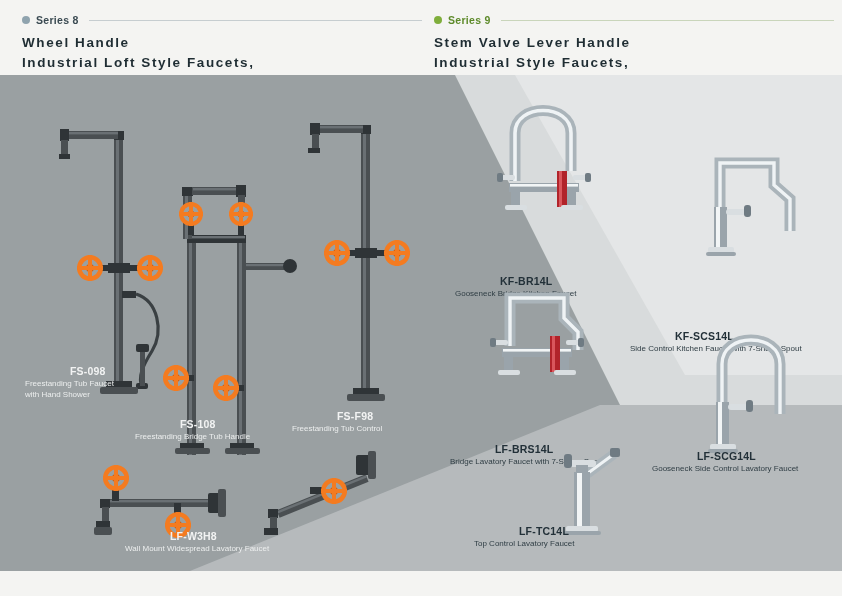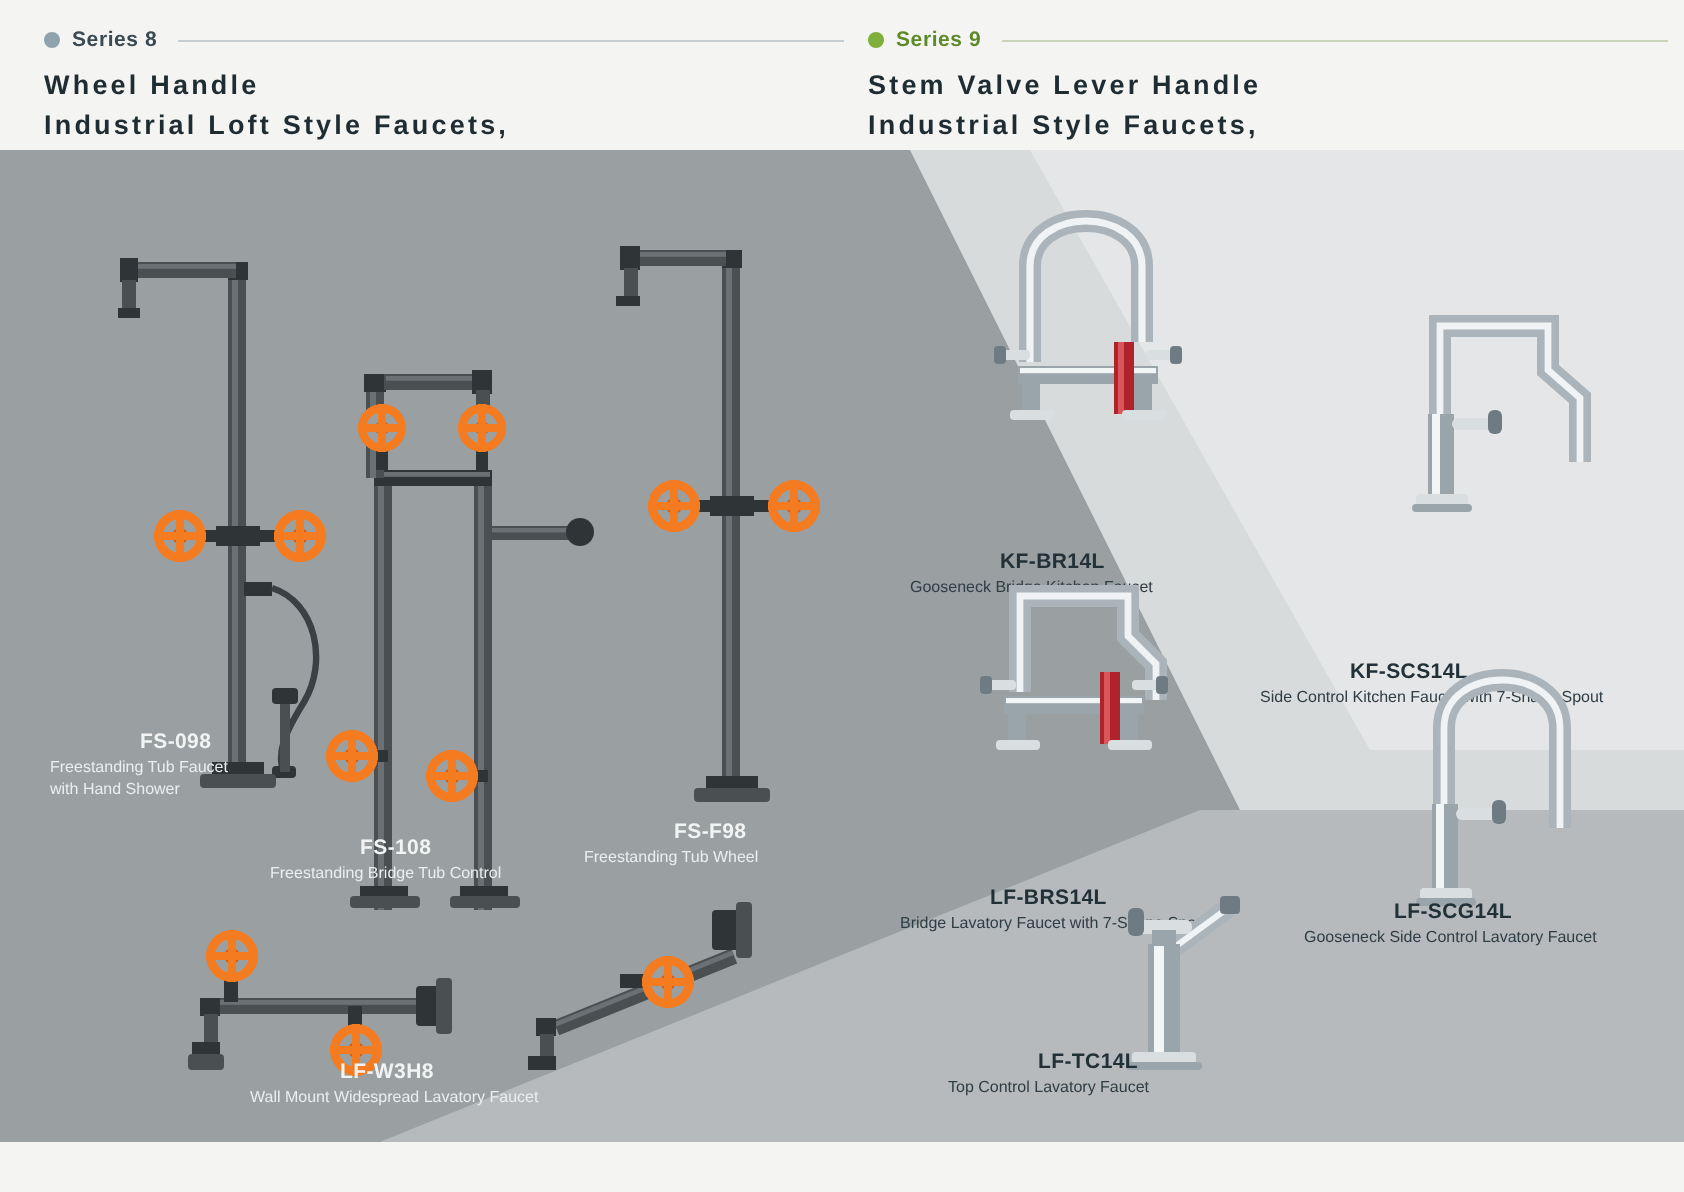--- a/index.html
+++ b/index.html
@@ -250,21 +250,21 @@
         </g>
 
         <rect x="20" y="308" width="24" height="6" class="dark-metal-2"></rect>
         <rect x="15" y="313" width="35" height="6" rx="2" class="dark-metal-1"></rect>
         <rect x="70" y="308" width="24" height="6" class="dark-metal-2"></rect>
         <rect x="65" y="313" width="35" height="6" rx="2" class="dark-metal-1"></rect>
       </svg>
     </div>
     <div class="cap on-dark" style="left:135px; top:343px;">
       <div class="code">FS-108</div>
-      <div class="desc">Freestanding Bridge Tub Control</div>
+      <div class="desc">Freestanding Bridge Tub Handle</div>
     </div>
 
     <div class="prod" style="left:295px; top:25px;">
       <svg width="130" height="310" viewBox="0 0 130 310">
         <rect x="66" y="30" width="9" height="262" class="dark-metal-1"></rect>
         <rect x="68" y="30" width="3" height="262" class="dark-metal-3"></rect>
         <rect x="66" y="25" width="10" height="9" class="dark-metal-2"></rect>
         <rect x="18" y="25" width="50" height="8" class="dark-metal-1"></rect>
         <rect x="19" y="26" width="49" height="2.4" class="dark-metal-3"></rect>
         <rect x="15" y="23" width="10" height="12" class="dark-metal-2"></rect>
@@ -286,21 +286,21 @@
           <circle cx="102" cy="153" r="4" class="orange-2"></circle>
           <rect x="89" y="151" width="26" height="4" class="orange-1"></rect>
           <rect x="100" y="140" width="4" height="26" class="orange-1"></rect>
         </g>
         <rect x="58" y="288" width="26" height="6" class="dark-metal-2"></rect>
         <rect x="52" y="294" width="38" height="7" rx="2" class="dark-metal-1"></rect>
       </svg>
     </div>
     <div class="cap on-dark" style="left:292px; top:298px;margin-top:37px;">
       <div class="code">FS-F98</div>
-      <div class="desc">Freestanding Tub Wheel</div>
+      <div class="desc">Freestanding Tub Control</div>
     </div>
 
     <div class="prod" style="left:82px; top:380px;">
       <svg width="160" height="100" viewBox="0 0 160 100">
 
         <rect x="22" y="44" width="110" height="8" class="dark-metal-1"></rect>
         <rect x="22" y="45" width="110" height="2.4" class="dark-metal-3"></rect>
 
         <rect x="18" y="44" width="10" height="9" class="dark-metal-2"></rect>
         <rect x="20" y="52" width="7" height="18" class="dark-metal-1"></rect>

